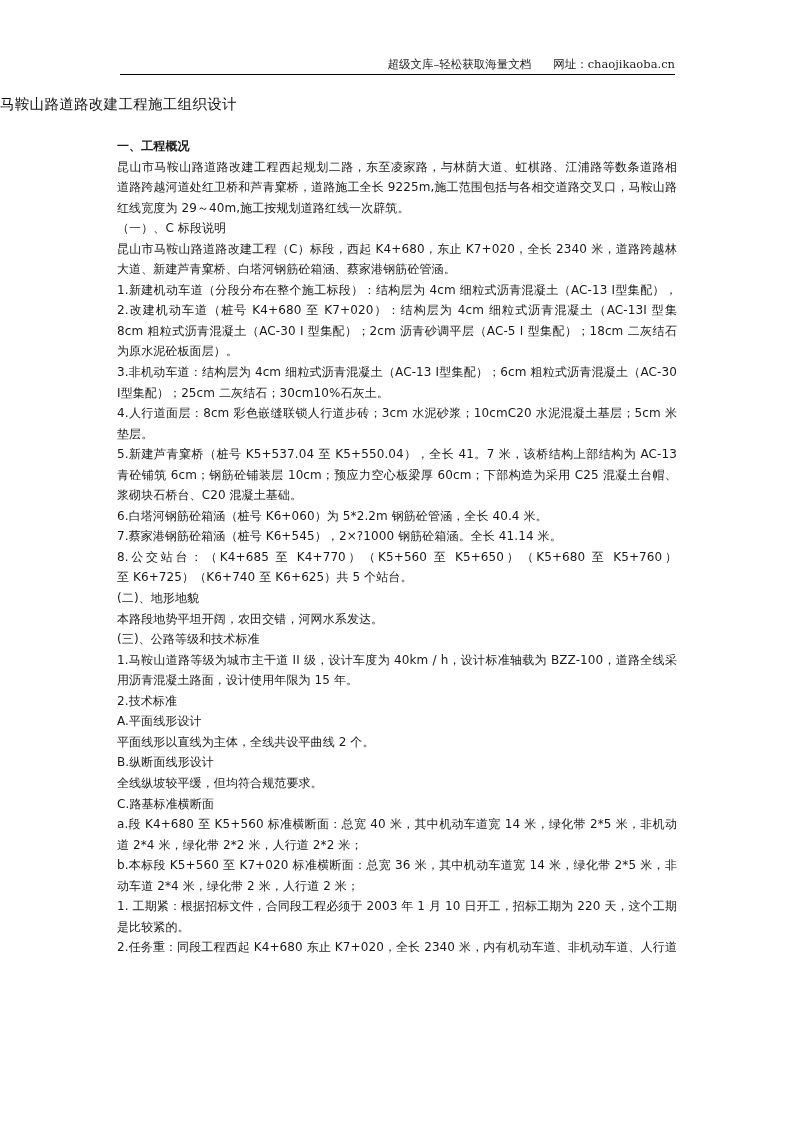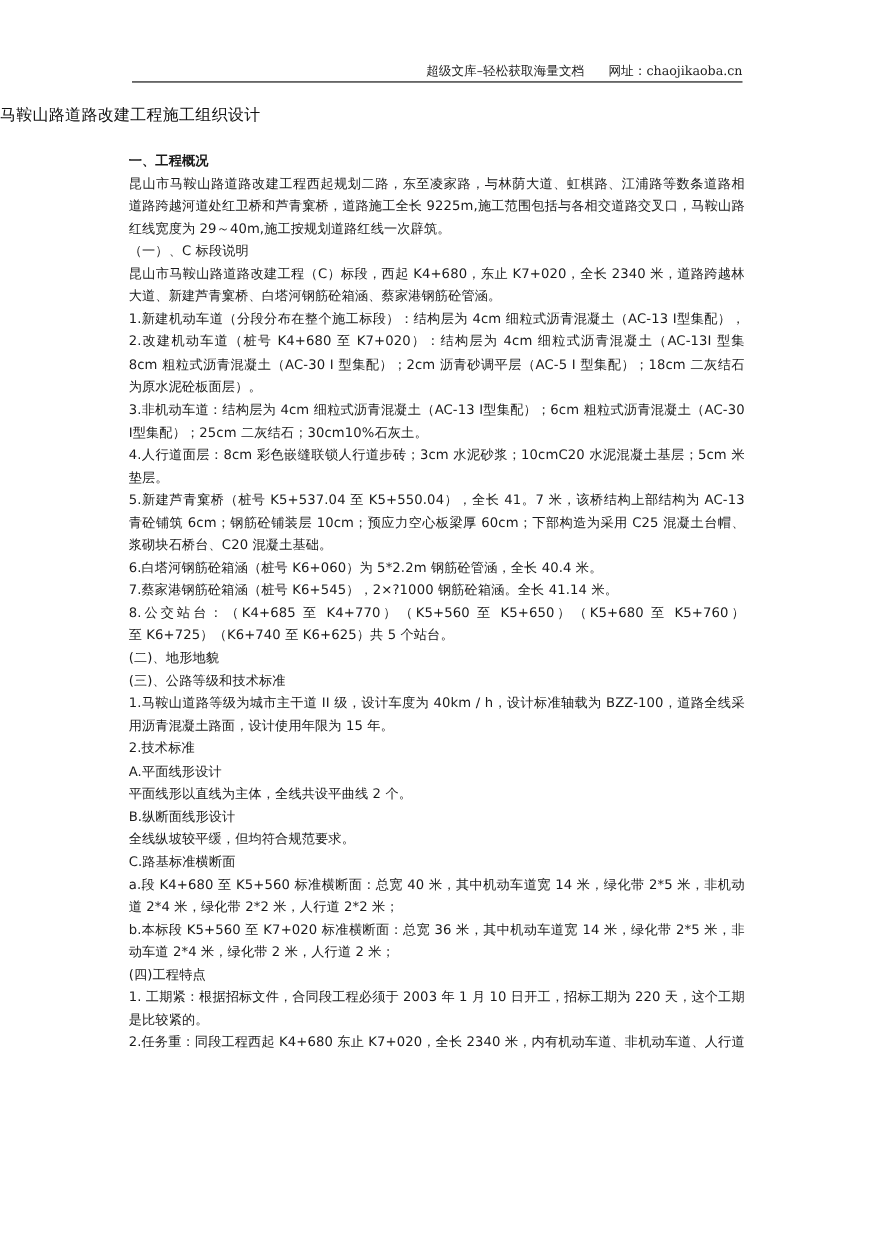--- a/index.html
+++ b/index.html
@@ -48,31 +48,31 @@
       <div class="line justify">4.人行道面层：8cm 彩色嵌缝联锁人行道步砖；3cm 水泥砂浆；10cmC20 水泥混凝土基层；5cm 米石</div>
       <div class="line">垫层。</div>
       <div class="line justify">5.新建芦青窠桥（桩号 K5+537.04 至 K5+550.04），全长 41。7 米，该桥结构上部结构为 AC-13 沥</div>
       <div class="line justify">青砼铺筑 6cm；钢筋砼铺装层 10cm；预应力空心板梁厚 60cm；下部构造为采用 C25 混凝土台帽、砂</div>
       <div class="line">浆砌块石桥台、C20 混凝土基础。</div>
       <div class="line">6.白塔河钢筋砼箱涵（桩号 K6+060）为 5*2.2m 钢筋砼管涵，全长 40.4 米。</div>
       <div class="line">7.蔡家港钢筋砼箱涵（桩号 K6+545），2×?1000 钢筋砼箱涵。全长 41.14 米。</div>
       <div class="line justify">8.公交站台：（K4+685 至 K4+770）（K5+560 至 K5+650）（K5+680 至 K5+760）（K6+640</div>
       <div class="line">至 K6+725）（K6+740 至 K6+625）共 5 个站台。</div>
       <div class="line">(二)、地形地貌</div>
+      <div class="line">本路段地势平坦开阔，农田交错，河网水系发达。</div>
       <div class="line">(三)、公路等级和技术标准</div>
       <div class="line justify">1.马鞍山道路等级为城市主干道 II 级，设计车度为 40km / h，设计标准轴载为 BZZ-100，道路全线采</div>
       <div class="line">用沥青混凝土路面，设计使用年限为 15 年。</div>
       <div class="line">2.技术标准</div>
       <div class="line">A.平面线形设计</div>
       <div class="line">平面线形以直线为主体，全线共设平曲线 2 个。</div>
       <div class="line">B.纵断面线形设计</div>
       <div class="line">全线纵坡较平缓，但均符合规范要求。</div>
       <div class="line">C.路基标准横断面</div>
       <div class="line justify">a.段 K4+680 至 K5+560 标准横断面：总宽 40 米，其中机动车道宽 14 米，绿化带 2*5 米，非机动车</div>
       <div class="line">道 2*4 米，绿化带 2*2 米，人行道 2*2 米；</div>
       <div class="line justify">b.本标段 K5+560 至 K7+020 标准横断面：总宽 36 米，其中机动车道宽 14 米，绿化带 2*5 米，非机</div>
       <div class="line">动车道 2*4 米，绿化带 2 米，人行道 2 米；</div>
-      <div class="line">(四)工程特点</div>
       <div class="line justify">1. 工期紧：根据招标文件，合同段工程必须于 2003 年 1 月 10 日开工，招标工期为 220 天，这个工期</div>
       <div class="line">是比较紧的。</div>
       <div class="line justify">2.任务重：同段工程西起 K4+680 东止 K7+020，全长 2340 米，内有机动车道、非机动车道、人行道</div>
     </div>
 </div>
 
 </body></html>

